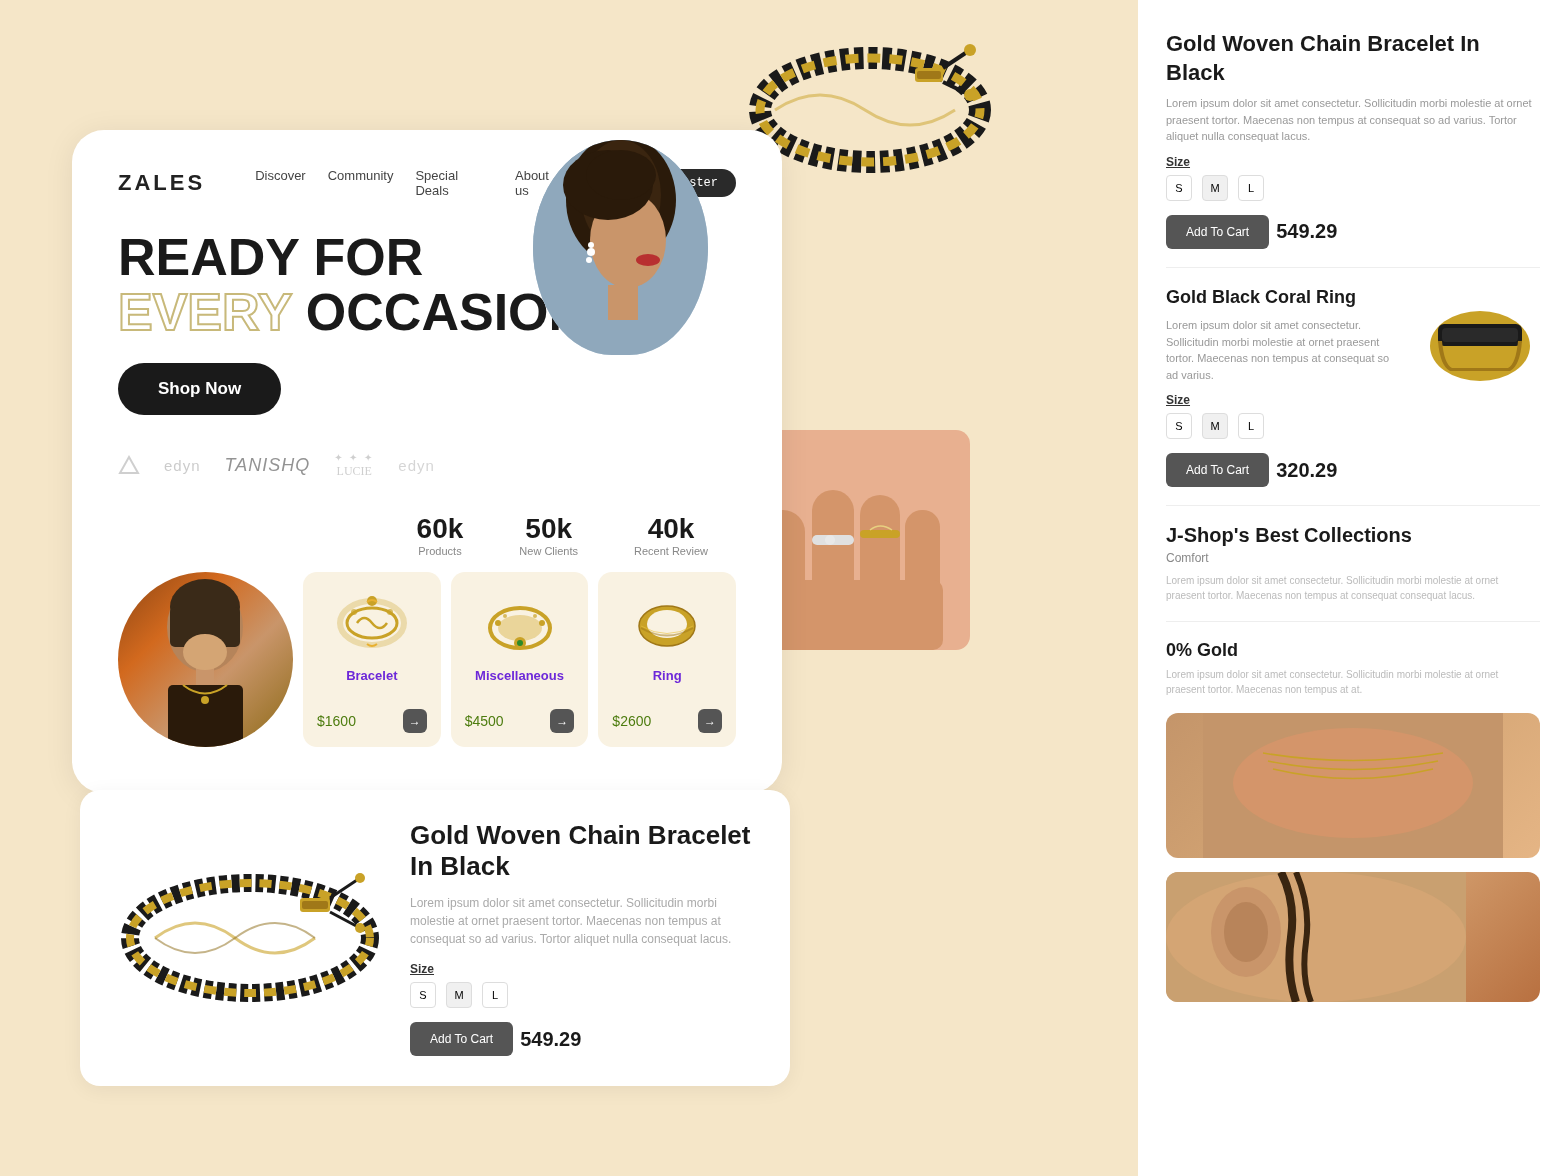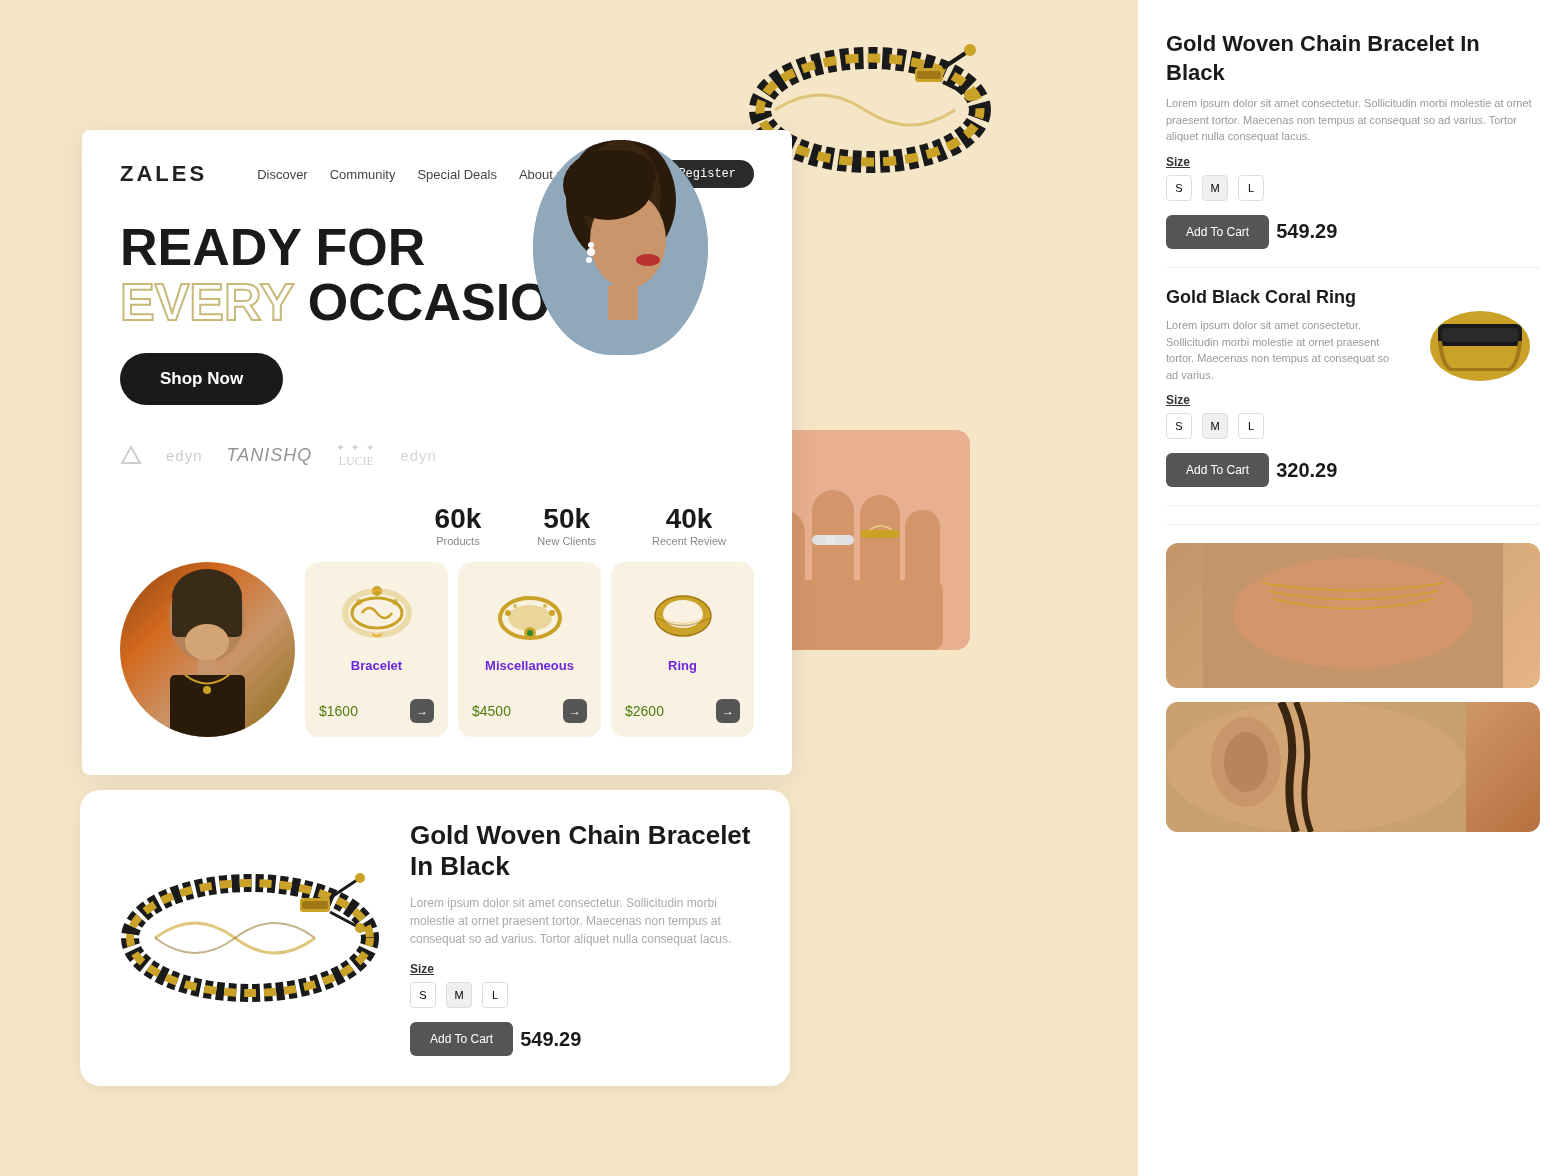--- a/index.html
+++ b/index.html
@@ -15,26 +15,26 @@
     .page-wrapper {
       width: 1568px;
       min-height: 1176px;
       background: #f5e6c8;
       position: relative;
     }
 
     
     .main-card {
       position: absolute;
-      left: 82px;
+      left: 72px;
       top: 130px;
       width: 710px;
       background: #fff;
-      border-radius: 8px;
-      padding: 8px;
+      border-radius: 32px;
+      padding: 16px;
       overflow: hidden;
       z-index: 2;
       box-shadow: 0 4px 30px rgba(0,0,0,0.08);
     }
 
     
     .navbar {
       display: flex;
       align-items: center;
       padding: 22px 30px;
@@ -683,23 +683,32 @@
           <rect x="18" y="38" width="84" height="22" rx="6" fill="#1a1a1a"></rect>
           <rect x="22" y="42" width="76" height="14" rx="4" fill="#2a2a2a"></rect>
 
           <path d="M18 55 Q20 80 30 85 L90 85 Q100 80 102 55 L98 55 Q96 78 88 82 L32 82 Q24 78 22 55 Z" fill="#a07818"></path>
         </svg>
       </div>
     </div>
 
     <div class="divider"></div>
 
+    <div class="collections-section">
+      <div class="collections-title">J-Shop's Best Collections</div>
+      <div class="collections-subtitle">Comfort</div>
+      <div class="collections-desc">Lorem ipsum dolor sit amet consectetur. Sollicitudin morbi molestie at ornet praesent tortor. Maecenas non tempus at consequat consequat lacus.</div>
+    </div>
 
     <div class="divider"></div>
 
+    <div style="margin-top:8px;">
+      <div style="font-size:18px;font-weight:700;color:#1a1a1a;font-family:'Arial',sans-serif;margin-bottom:6px;">0% Gold</div>
+      <div style="font-size:10px;color:#bbb;line-height:1.5;font-family:'Arial',sans-serif;">Lorem ipsum dolor sit amet consectetur. Sollicitudin morbi molestie at ornet praesent tortor. Maecenas non tempus at at.</div>
+    </div>
 
     <div style="margin-top:16px;width:100%;height:145px;background:linear-gradient(135deg,#c4956a,#d4a574,#e5b585);border-radius:12px;overflow:hidden;display:flex;align-items:center;justify-content:center;">
       <svg width="300" height="145" viewBox="0 0 300 145">
         <rect width="300" height="145" fill="#c4956a"></rect>
 
         <ellipse cx="150" cy="70" rx="120" ry="55" fill="#d4956a"></ellipse>
 
         <path d="M60 40 Q150 55 240 40" stroke="#c9a227" stroke-width="1.5" fill="none"></path>
         <path d="M65 48 Q150 65 235 48" stroke="#c9a227" stroke-width="1.5" fill="none"></path>
         <path d="M70 56 Q150 75 230 56" stroke="#c9a227" stroke-width="1.5" fill="none"></path>

